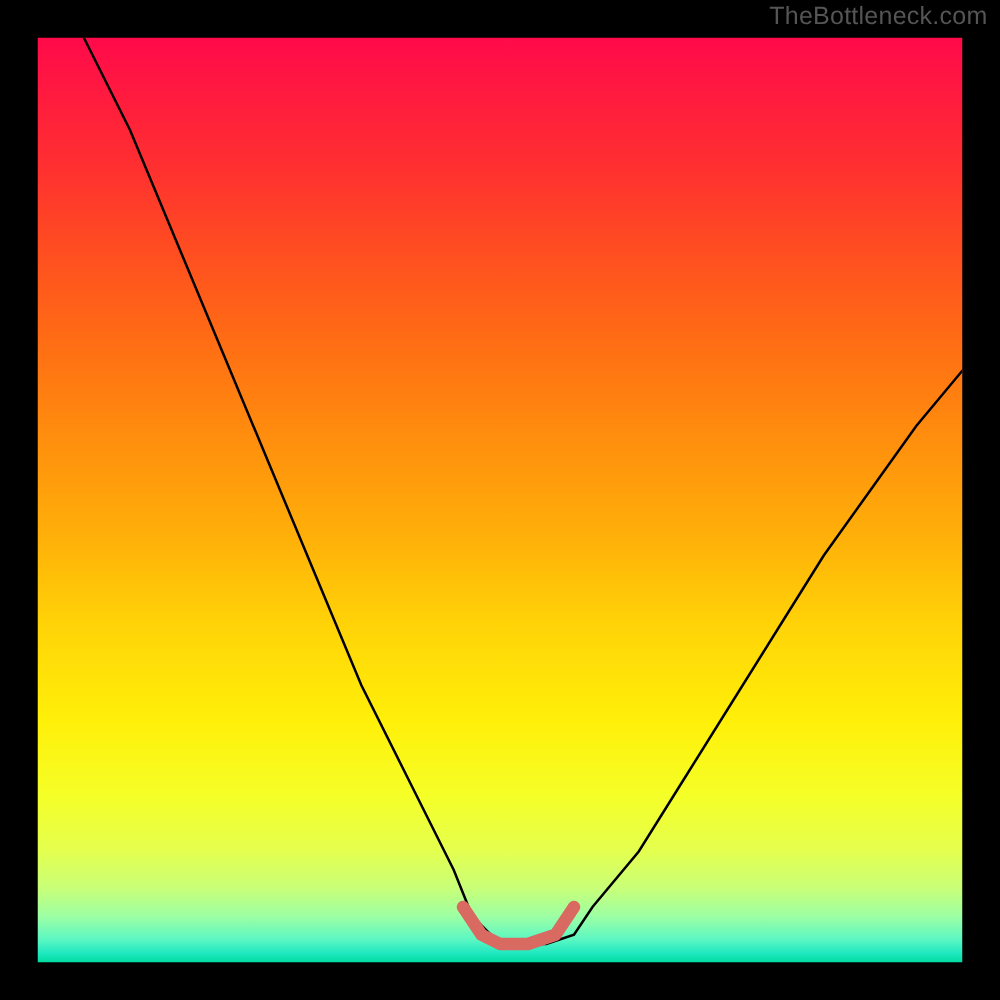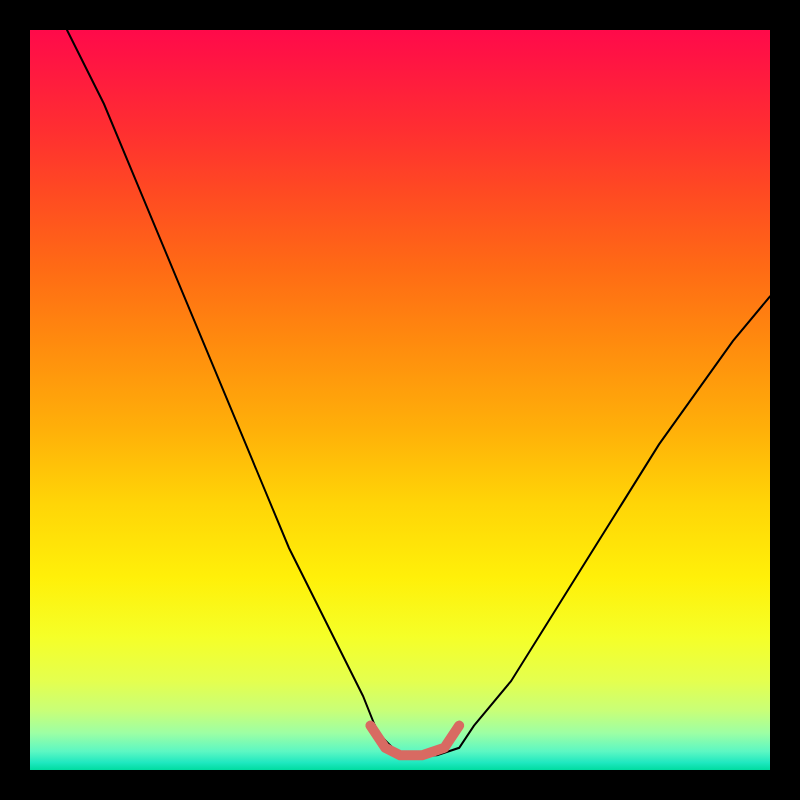--- a/index.html
+++ b/index.html
@@ -77,20 +77,21 @@
     stroke-width: 10;
     stroke-linecap: round;
     stroke-linejoin: round;
   }
 </style>
 </head>
 <body>
 
 <div class="frame">
 
+  <div class="watermark">TheBottleneck.com</div>
 
   <div class="plot-area">
     <div class="gradient"></div>
 
     <svg class="curve" viewBox="0 0 740 740" preserveAspectRatio="none">
       <path id="main-curve" class="curve-path" d="M37.0 0.0 L74.0 74.0 L111.0 162.8 L148.0 251.6 L185.0 340.4 L222.0 429.2 L259.0 518.0 L296.0 592.0 L333.0 666.0 L347.8 703.0 L370.0 725.2 L392.2 725.2 L407.0 725.2 L429.2 717.8 L444.0 695.6 L481.0 651.2 L518.0 592.0 L555.0 532.8 L592.0 473.6 L629.0 414.4 L666.0 362.6 L703.0 310.8 L740.0 266.4"></path>
       <path id="valley-curve" class="valley-path" d="M340.4 695.6 L355.2 717.8 L370.0 725.2 L392.2 725.2 L414.4 717.8 L429.2 695.6"></path>
     </svg>
   </div>
 

